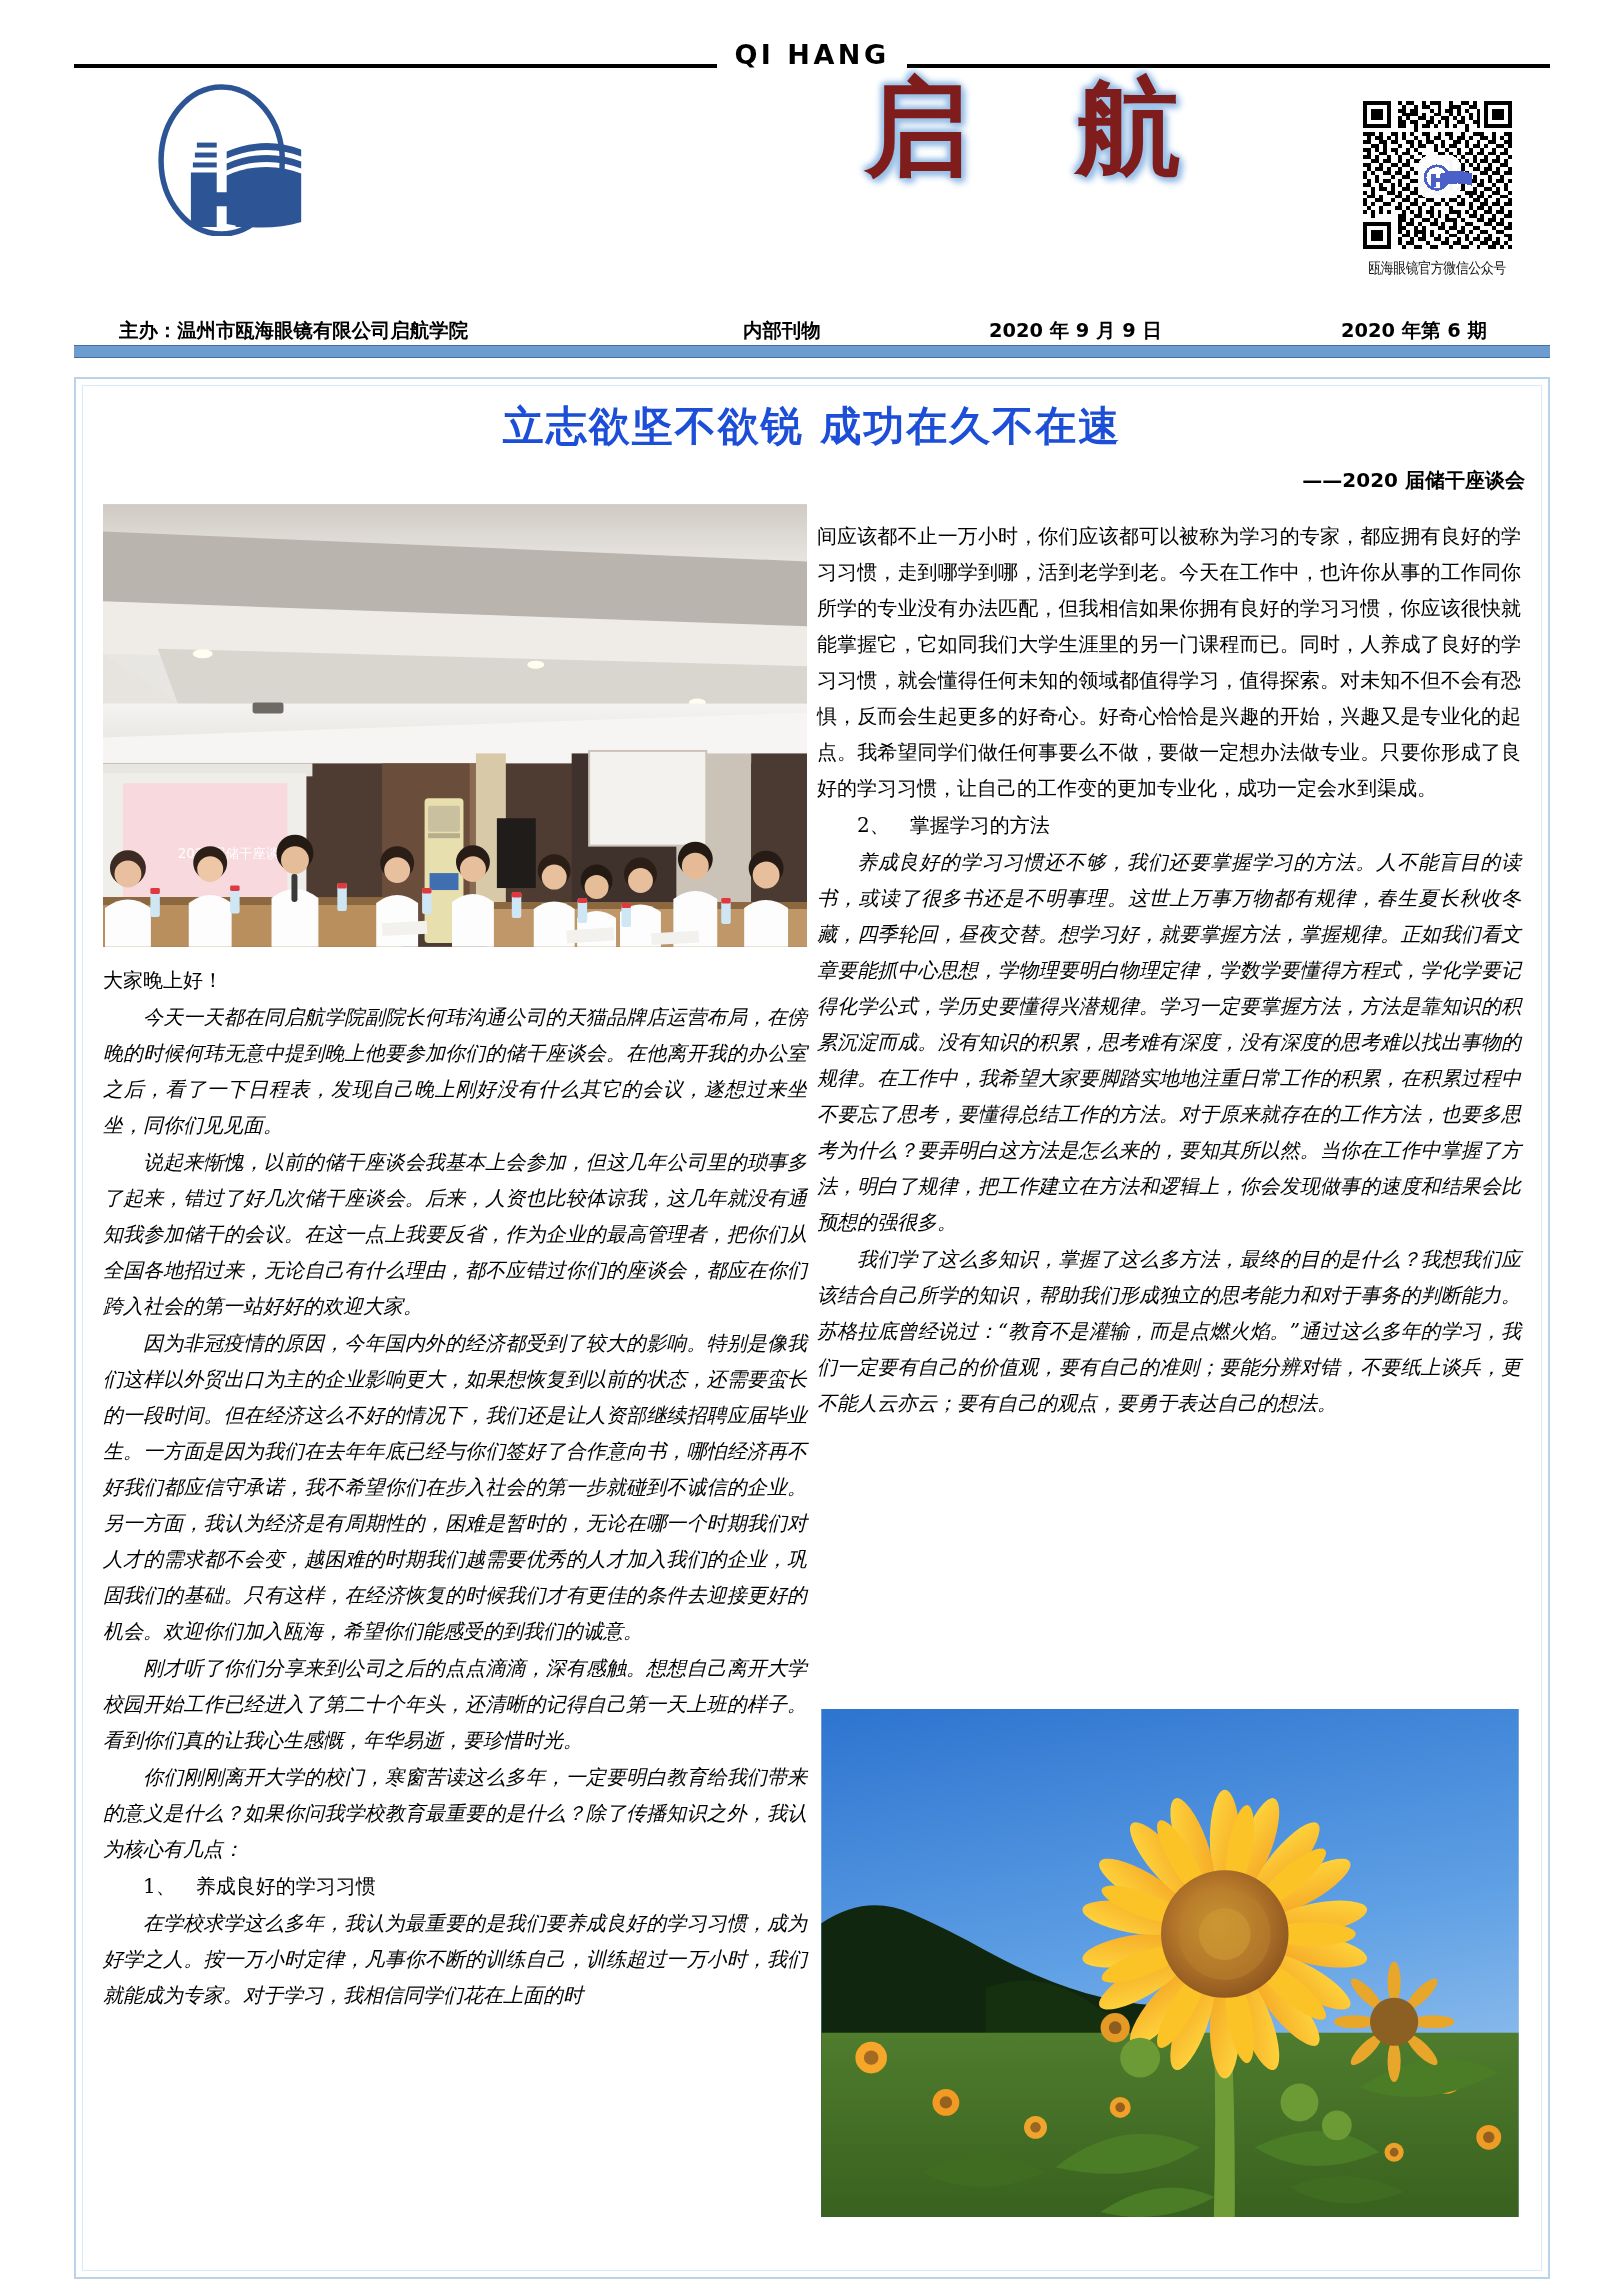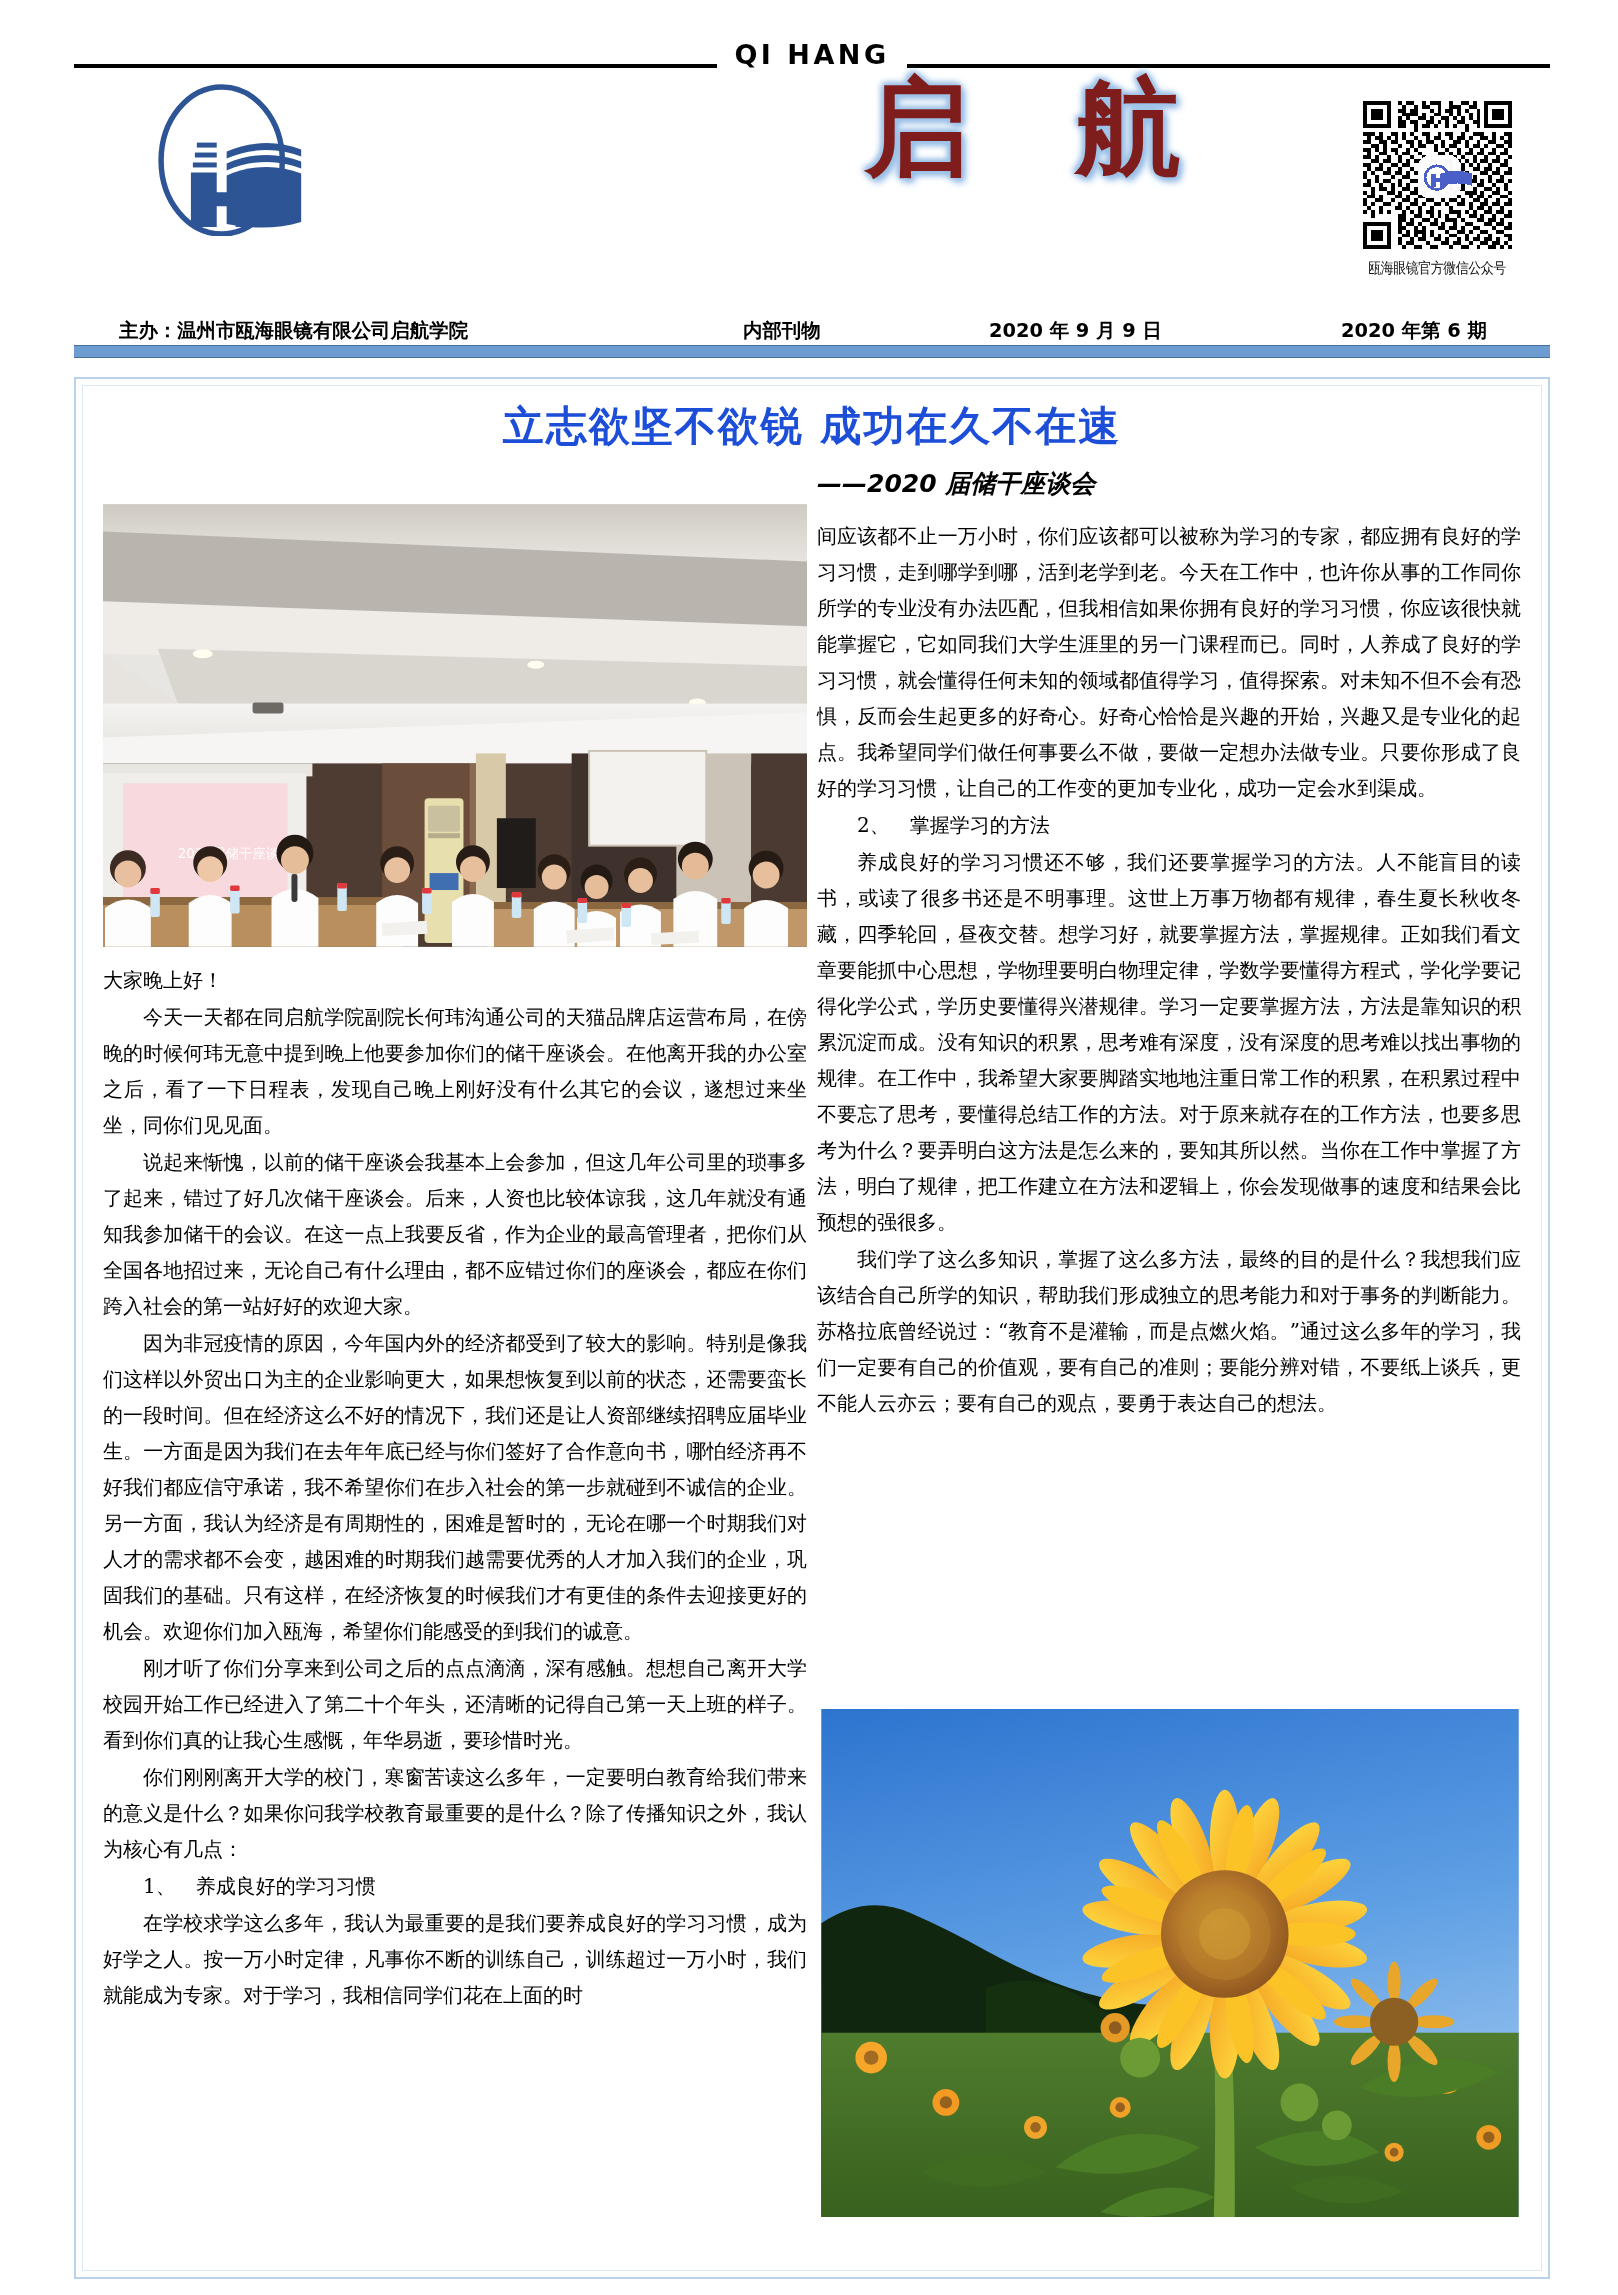--- a/index.html
+++ b/index.html
@@ -145,43 +145,43 @@
     font-weight: bold;
     font-size: 41px;
     letter-spacing: 2px;
     color: #1d4ed8;
     white-space: nowrap;
   }
   .subhead {
     position: absolute;
     left: 817px; top: 467px;
     width: 708px;
+    text-align: right;
     font-family: "DejaVu Sans", sans-serif;
     font-weight: bold;
-    font-size: 25px;
+    font-size: 20px;
     color: #000;
     white-space: nowrap;
-    font-style: italic;
   }
 
   
   .col {
     position: absolute;
     width: 704px;
     font-size: 20px;
     line-height: 1.80;
     color: #000;
     text-align: justify;
     text-justify: inter-ideograph;
     font-family: "DejaVu Serif", "Liberation Serif", serif;
   }
   .col-left  { left: 103px;  top: 962px; }
   .col-right { left: 817px; top: 518px; }
   .col p { margin: 0 0 1px 0; }
-  .col p.ind { text-indent: 2em; }
+  .col p.ind { text-indent: 2em; font-style: italic; }
   .col p.num { text-indent: 2em; }
 
   .photo {
     position: absolute;
     overflow: hidden;
     background: #cfd6dc;
   }
   .photo-meeting {
     left: 103px; top: 504px;
     width: 704px; height: 443px;

